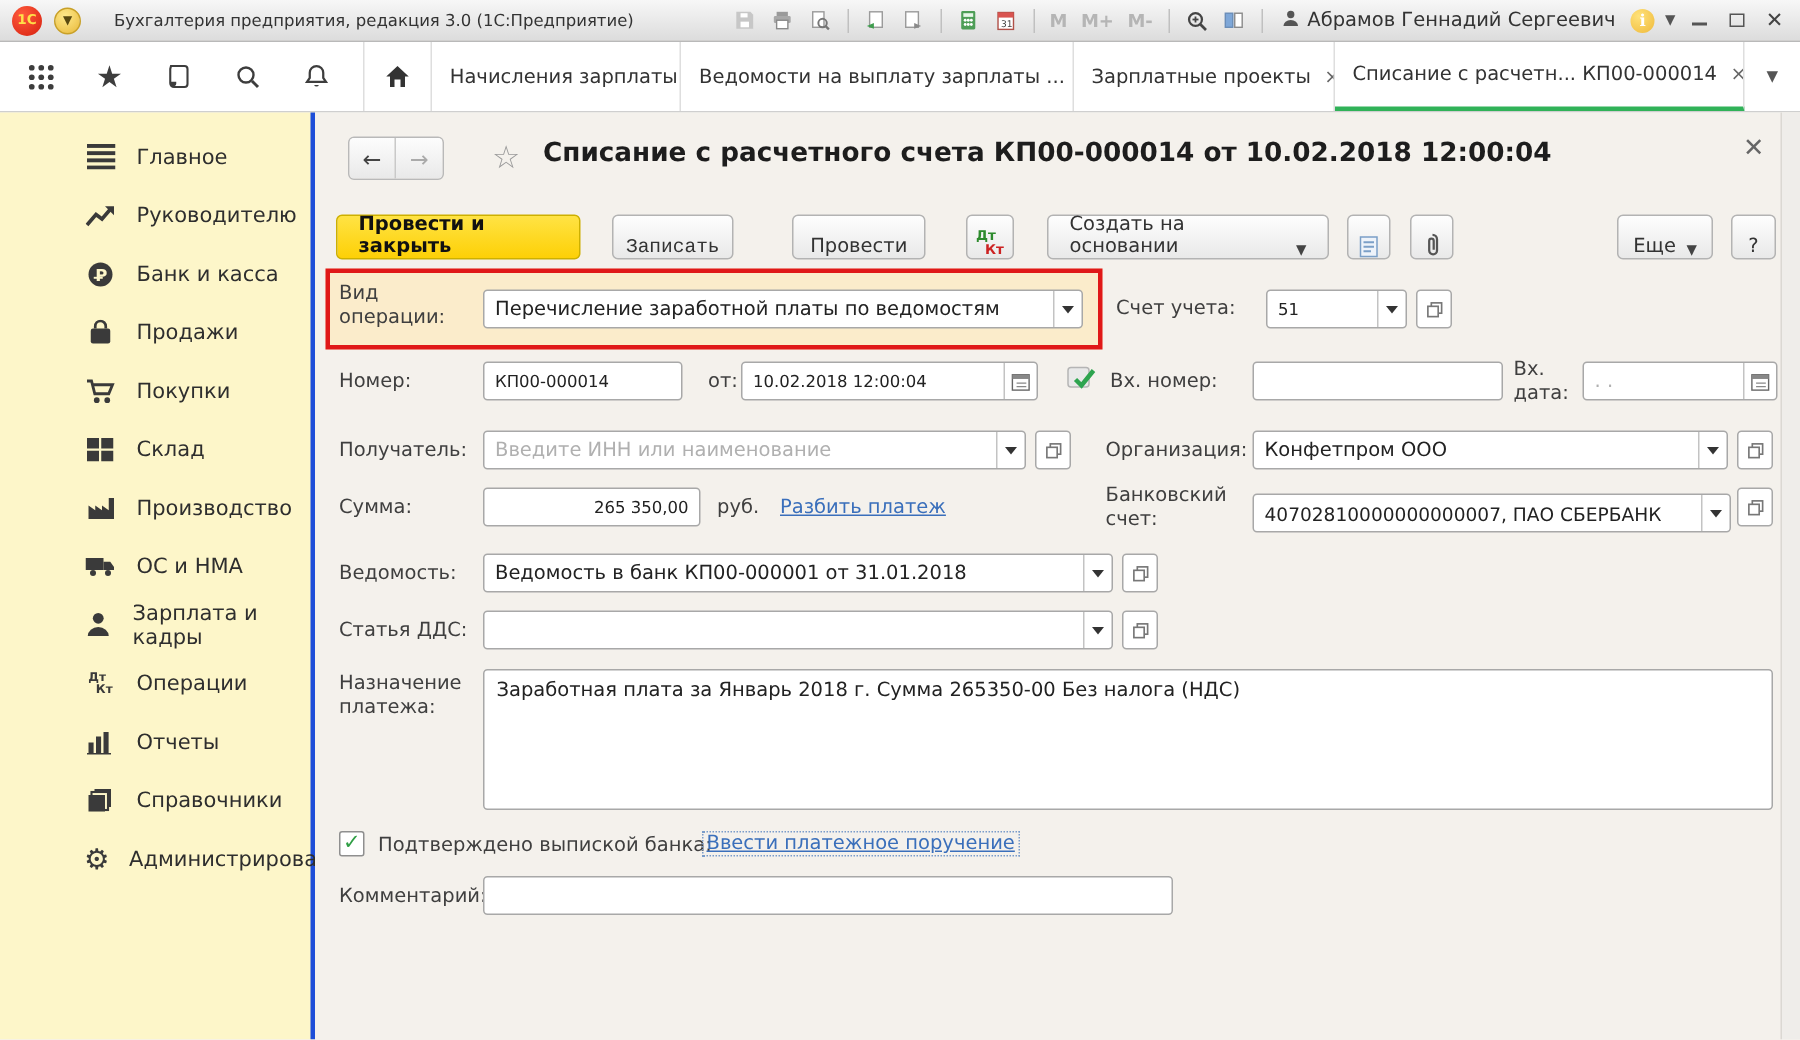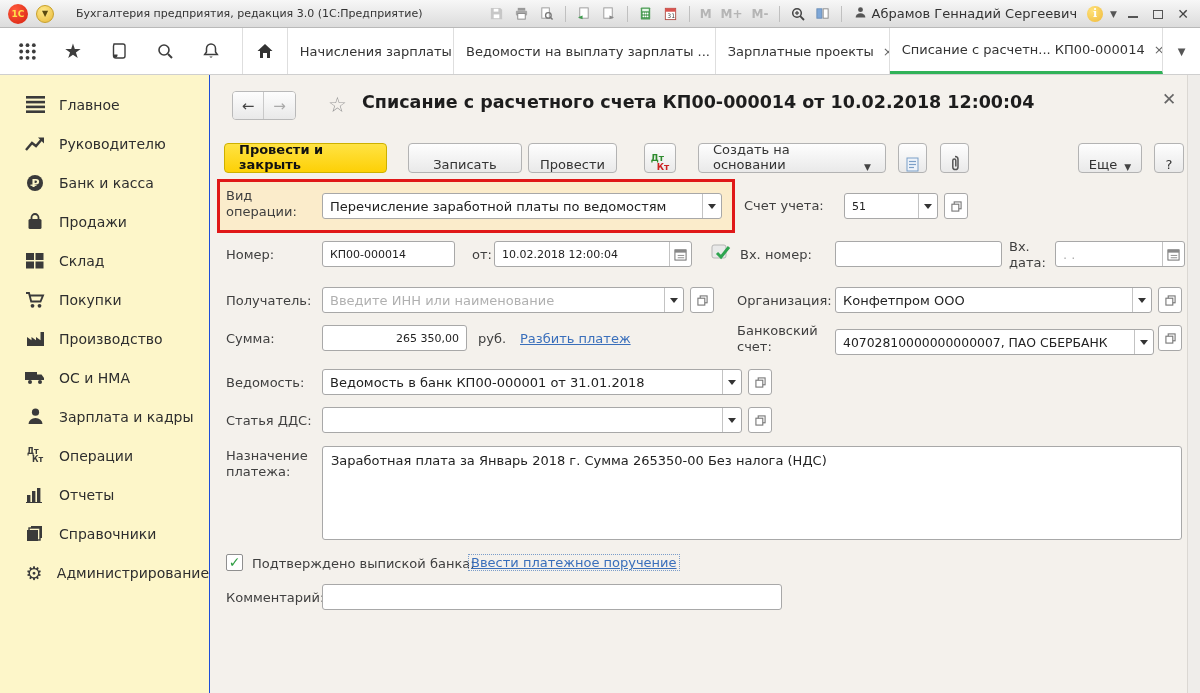--- a/index.html
+++ b/index.html
@@ -36,21 +36,21 @@
   .pbtn { width:22px; height:22px; display:flex; align-items:center; justify-content:center; color:#3d3d3d; }
   .home-cell { width:46px; display:flex; align-items:center; justify-content:center; border-right:1px solid #dedede; }
   .tab { position:relative; display:flex; align-items:center; padding:0 12px; border-right:1px solid #dedede;
     font-size:13px; color:#333; white-space:nowrap; overflow:hidden; }
   .tab .tab-close { margin-left:9px; color:#666; font-size:13px; }
   .tab.active { border-bottom:3px solid #30b258; }
   .tab-overflow { margin-left:auto; width:38px; display:flex; align-items:center; justify-content:center; color:#555; font-size:10px; }
 
   
   .sidebar { position:absolute; left:0; top:75px; width:210px; height:618px; background:#fdf6c9;
-    border-right:1px solid #1d4ed8; padding-top:10px; }
+    border-right:3px solid #1d4ed8; padding-top:10px;padding-left:32px; }
   .side-item { height:39px; display:flex; align-items:center; padding-left:24px; cursor:default; }
   .si-icon { width:22px; height:20px; margin-right:13px; display:flex; align-items:center; justify-content:center; color:#3a3a3a; }
   .si-label { font-size:14px; color:#2e2e2e; }
   .dtkt-mini { font-size:8px; font-weight:bold; line-height:8px; color:#3a3a3a; }
   .dtkt-mini .k { margin-left:5px; }
 
   
   .content { position:absolute; left:210px; top:75px; width:990px; height:618px; background:#f4f1ec; }
   .scrolltrack { position:absolute; right:0; top:0; width:13px; height:618px; background:#efedea; border-left:1px solid #dbd8d3; }
 
@@ -292,43 +292,43 @@
       <span class="si-icon">
           <svg width="18" height="18" viewBox="0 0 18 18">
             <path d="M5.5 6 V4.5 a3.5 3.5 0 0 1 7 0 V6" fill="none" stroke="#3a3a3a" stroke-width="1.8"></path>
             <rect x="2.5" y="6" width="13" height="10" rx="1.5" fill="#3a3a3a"></rect>
           </svg>
         </span>
       <span class="si-label">Продажи</span>
     </div>
     <div class="side-item">
       <span class="si-icon">
+          <svg width="20" height="18" viewBox="0 0 20 18">
+            <path d="M1 2 h3 l2.2 8.5 h9.3 L18 4.5 H5" fill="none" stroke="#3a3a3a" stroke-width="1.9"></path>
+            <circle cx="7.5" cy="14.8" r="1.9" fill="#3a3a3a"></circle>
+            <circle cx="14.5" cy="14.8" r="1.9" fill="#3a3a3a"></circle>
+          </svg>
+        </span>
+      <span class="si-label">Покупки</span>
+    </div>
+    <div class="side-item">
+      <span class="si-icon">
           <svg width="18" height="16" viewBox="0 0 18 16">
             <g fill="#3a3a3a">
               <rect x="0" y="0" width="8" height="7"></rect>
               <rect x="9.5" y="0" width="8" height="7"></rect>
               <rect x="0" y="8.5" width="8" height="7"></rect>
               <rect x="9.5" y="8.5" width="8" height="7"></rect>
             </g>
           </svg>
         </span>
       <span class="si-label">Склад</span>
     </div>
     <div class="side-item">
       <span class="si-icon">
-          <svg width="20" height="18" viewBox="0 0 20 18">
-            <path d="M1 2 h3 l2.2 8.5 h9.3 L18 4.5 H5" fill="none" stroke="#3a3a3a" stroke-width="1.9"></path>
-            <circle cx="7.5" cy="14.8" r="1.9" fill="#3a3a3a"></circle>
-            <circle cx="14.5" cy="14.8" r="1.9" fill="#3a3a3a"></circle>
-          </svg>
-        </span>
-      <span class="si-label">Покупки</span>
-    </div>
-    <div class="side-item">
-      <span class="si-icon">
           <svg width="19" height="17" viewBox="0 0 19 17">
             <path d="M1 16 V7 l4.5 3.2 V7 l4.5 3.2 V7 l4.5 3.2 V2 h3.5 V16 z" fill="#3a3a3a"></path>
           </svg>
         </span>
       <span class="si-label">Производство</span>
     </div>
     <div class="side-item">
       <span class="si-icon">
           <svg width="20" height="15" viewBox="0 0 20 15">
             <rect x="0" y="2" width="12" height="8" fill="#3a3a3a"></rect>
@@ -390,21 +390,21 @@
       <span class="navbtn back">←</span>
       <span class="navbtn fwd">→</span>
     </div>
     <span class="fav-star">☆</span>
     <div class="doc-title">Списание с расчетного счета КП00-000014 от 10.02.2018 12:00:04</div>
     <span class="form-close">✕</span>
 
     <div class="btn primary" style="left:14px; width:163px;">
         <span>Провести и закрыть</span>
       </div>
-    <div class="btn" style="left:198px; width:114px;">
+    <div class="btn" style="left:198px; width:81px;font-family:Liberation Mono, monospace;">
         <span>Записать</span>
       </div>
     <div class="btn" style="left:318px; width:89px;">
         <span>Провести</span>
       </div>
     <div class="btn dtkt-btn" style="left:434px; width:32px;">
         <span>
           <span class="dt">Дт</span>
           <span class="kt">Кт</span>
         </span>

